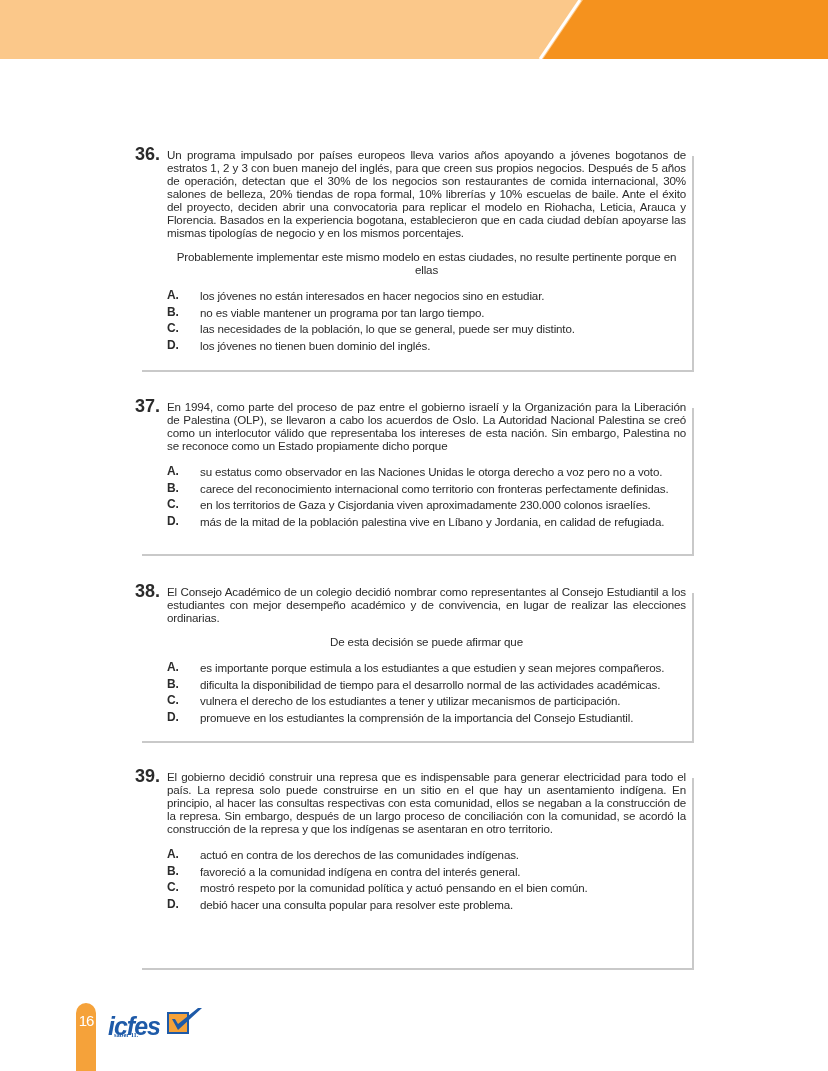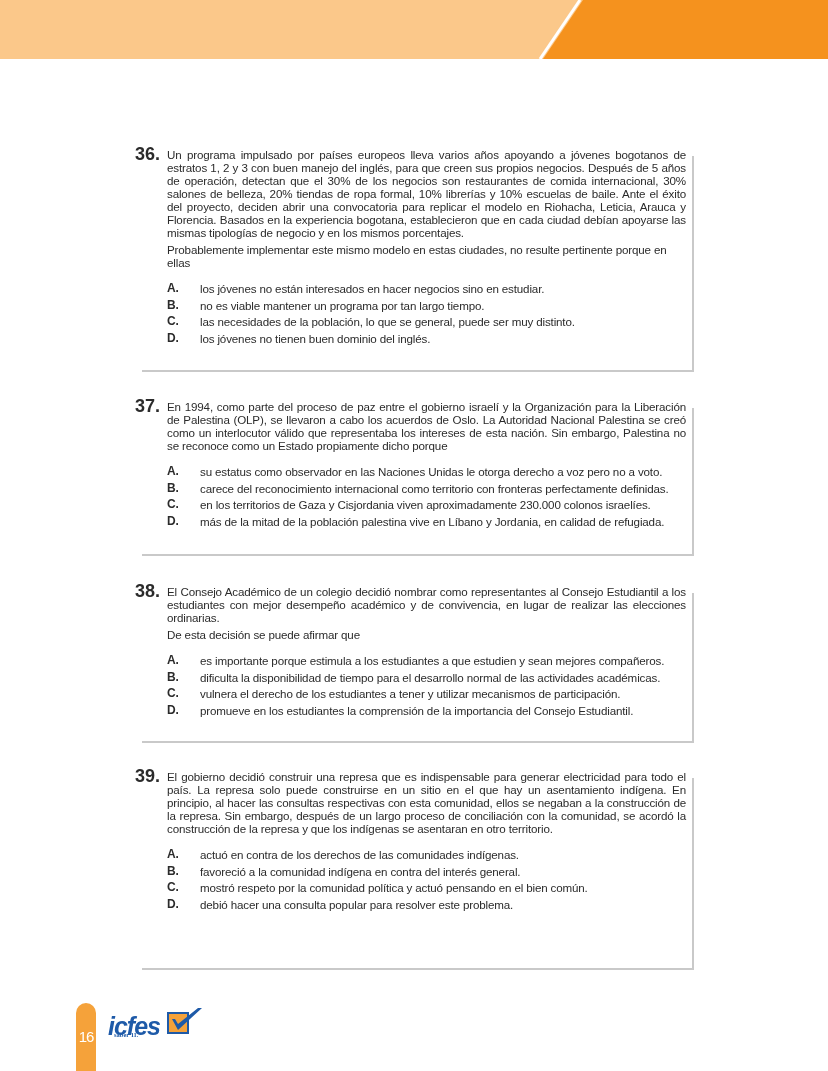--- a/index.html
+++ b/index.html
@@ -41,21 +41,21 @@
       margin-left: 32px;
       width: 519px;
       font-size: 11.6px;
       line-height: 13px;
       text-align: justify;
       letter-spacing: -0.15px;
     }
     .q-stem, .q-prompt {
       margin: 0;
     }
-    .q-prompt { margin-top: 4px; text-align: left; }
+    .q-prompt { margin-top: 11px; text-align: center; }
     .options {
       list-style: none;
       margin: 13px 0 0 0;
       padding: 0;
     }
     .option {
       position: relative;
       padding-left: 33px;
       font-size: 11.6px;
       line-height: 13.3px;
@@ -112,21 +112,21 @@
       left: 0;
       top: 0;
       width: 20px;
       height: 68px;
       background: #f5a23a;
       border-radius: 10px 10px 0 0;
     }
     .page-num {
       position: absolute;
       left: 0;
-      top: 26px;
+      top: 10px;
       width: 20px;
       text-align: center;
       color: #ffffff;
       font-family: "Liberation Sans Narrow", "Liberation Sans", sans-serif;
       font-size: 15px;
       line-height: 16px;
       letter-spacing: -1px;
     }
     .logo {
       position: absolute;

